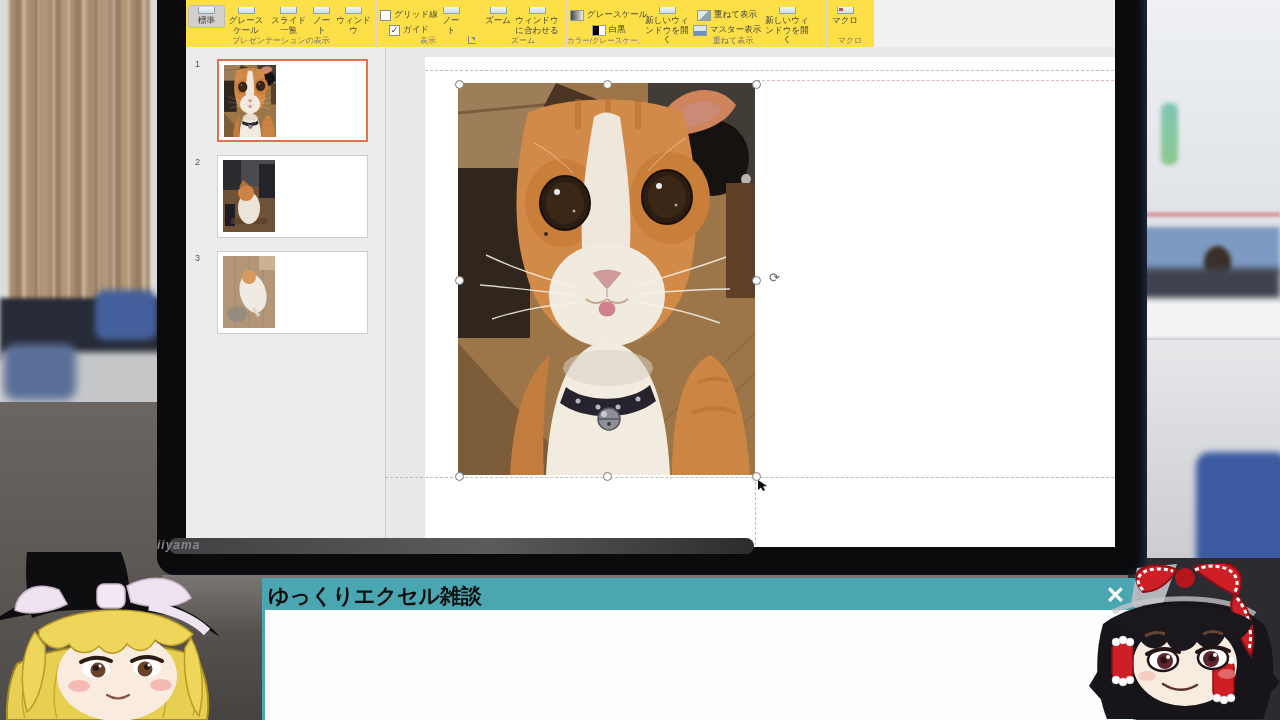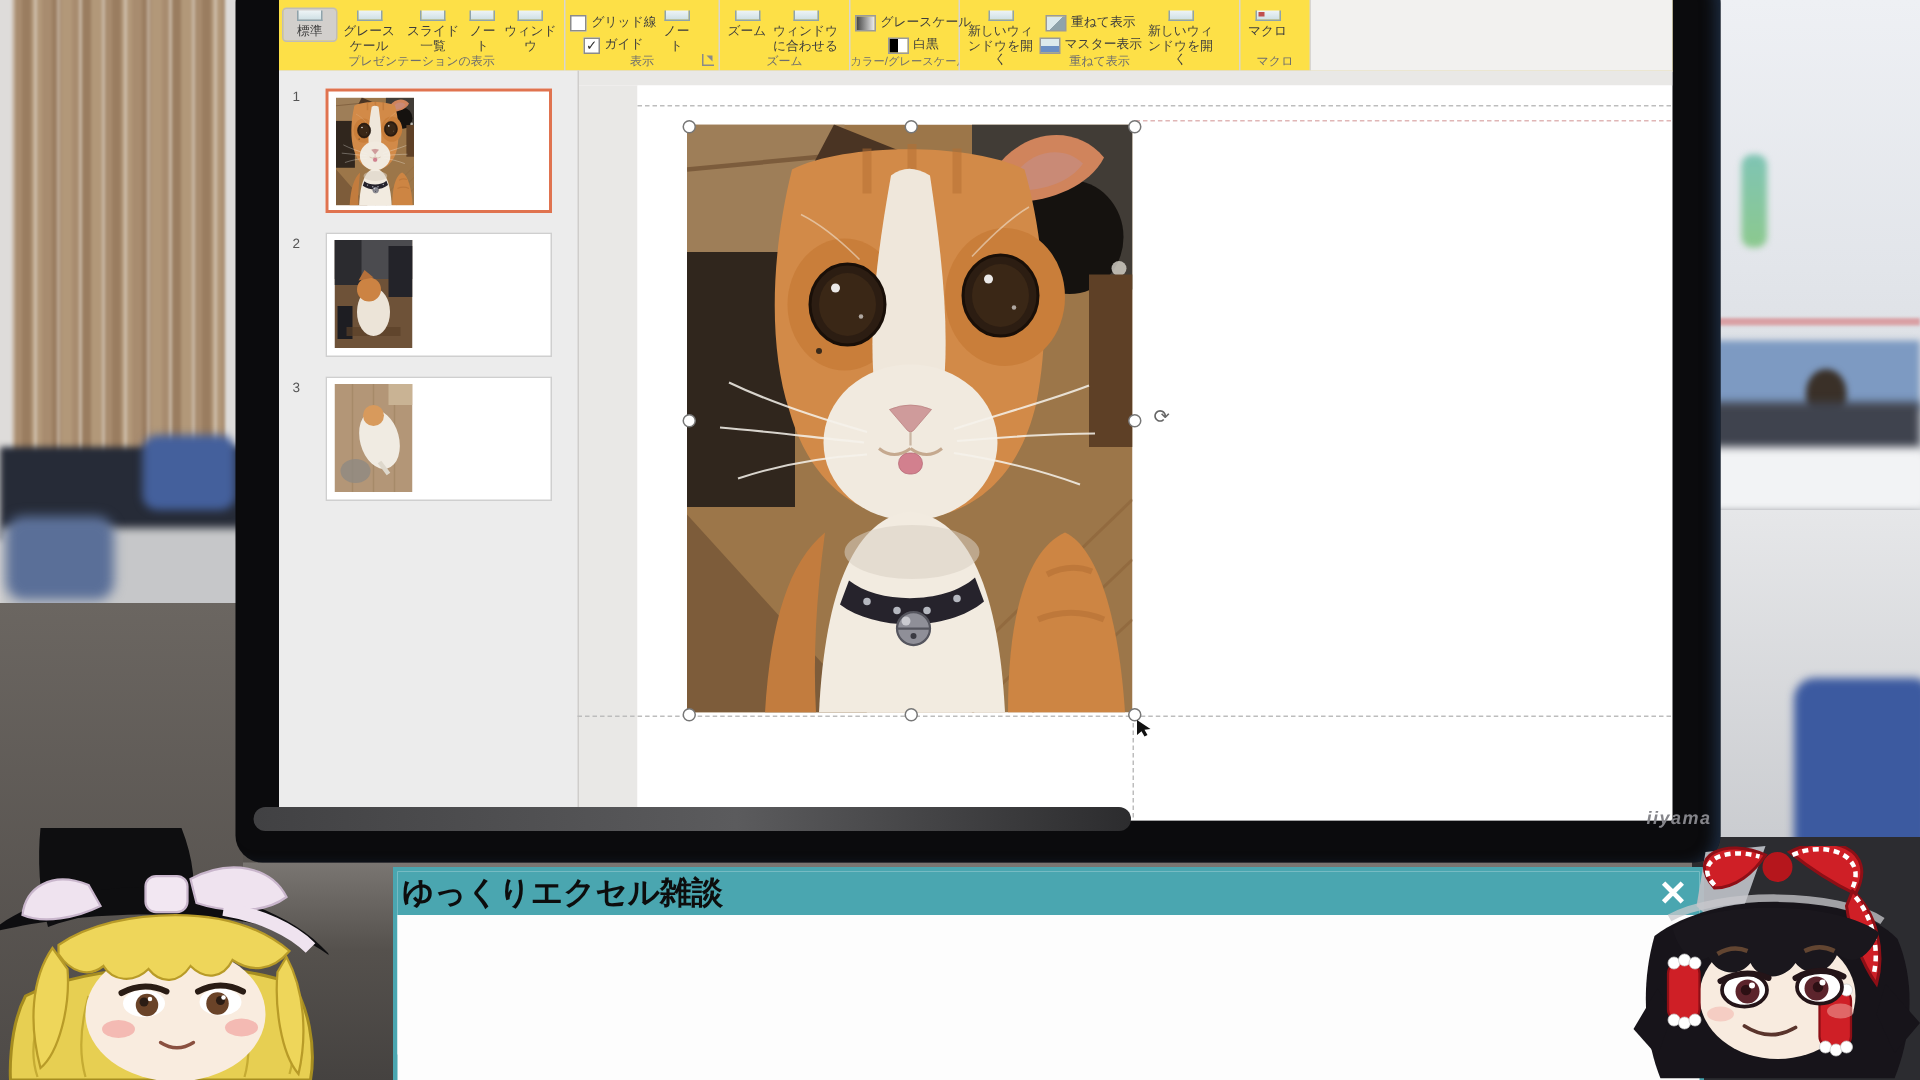--- a/index.html
+++ b/index.html
@@ -37,21 +37,21 @@
   .stand-neck{position:absolute;left:455px;top:697px;width:610px;height:12px;background:#2e2e2e;border-radius:0 0 8px 8px;z-index:3;}
   .stand-base{position:absolute;left:478px;top:705px;width:566px;height:15px;z-index:3;
     background:linear-gradient(180deg,#4a4a4a,#101010 60%);border-radius:5px;}
 
   
   .monitor{position:absolute;left:157px;top:-16px;width:990px;height:591px;background:#0b0b0d;
     border-radius:18px;box-shadow:inset -7px 0 9px -3px #1c2a3e;z-index:2;}
   .screen{position:absolute;left:29px;top:16px;width:929px;height:547px;background:#ffffff;overflow:hidden;}
   .bezel-gloss{position:absolute;left:12px;top:554px;width:585px;height:16px;border-radius:9px;
     background:linear-gradient(90deg,#414143,#5b5b5d 55%,#2c2c2e);}
-  .monitor-brand{position:absolute;left:0;right:6px;top:554px;text-align:right;font-size:12px;
+  .monitor-brand{position:absolute;left:0;right:6px;top:554px;text-align:left;font-size:12px;
     font-weight:bold;font-style:italic;color:#85858a;letter-spacing:1px;}
 
   
   .ribbon{position:absolute;left:0;top:0;right:0;height:47px;background:#fde047;
     border-bottom:1px solid #cfcdcb;display:flex;}
   .rg{position:relative;flex:0 0 auto;border-right:1px solid #d8d5d2;padding:6px 3px 12px;display:flex;align-items:flex-start;}
   .rg-label{position:absolute;bottom:1px;left:0;right:0;text-align:center;font-size:8px;color:#6e6e6e;white-space:nowrap;overflow:hidden;}
   .rfill{flex:1 1 auto;background:#f2f1ef;}
   .vbtn{display:flex;flex-direction:column;align-items:center;font-size:8.5px;color:#3d3d3d;
     text-align:center;line-height:1.12;padding:1px 1px;border-radius:2px;}

